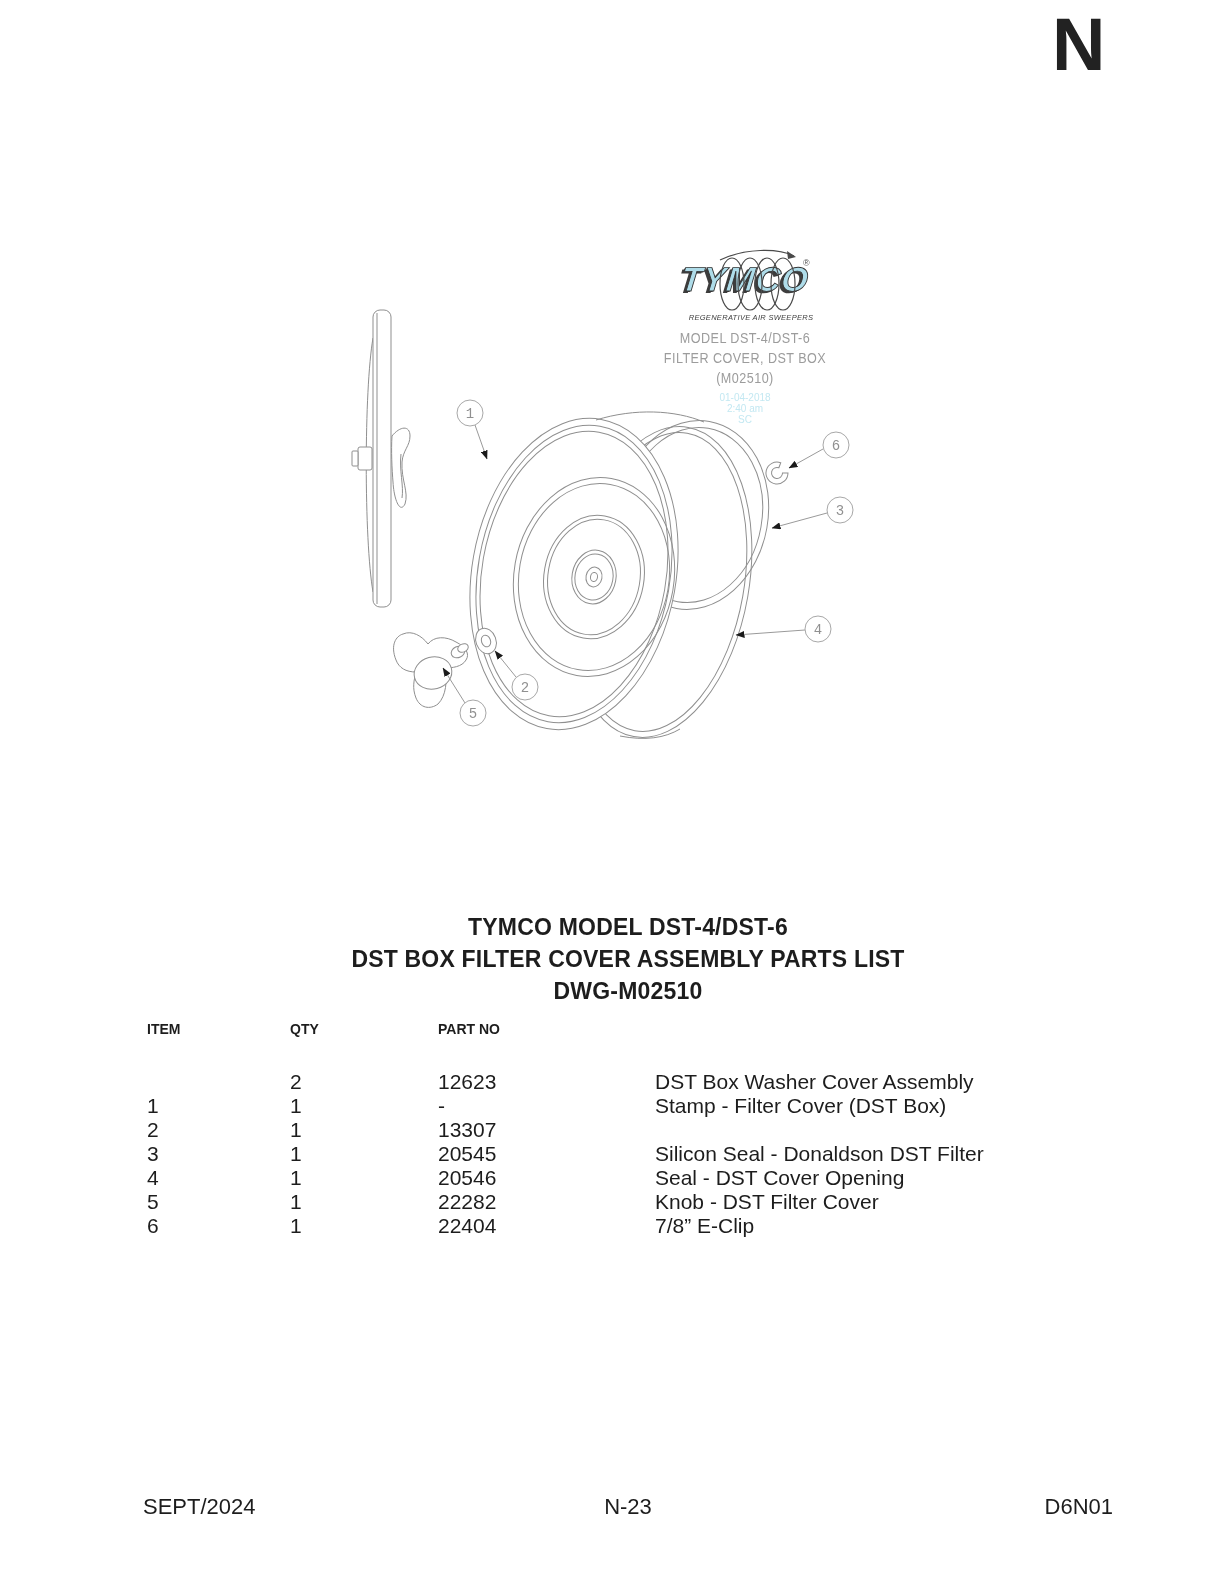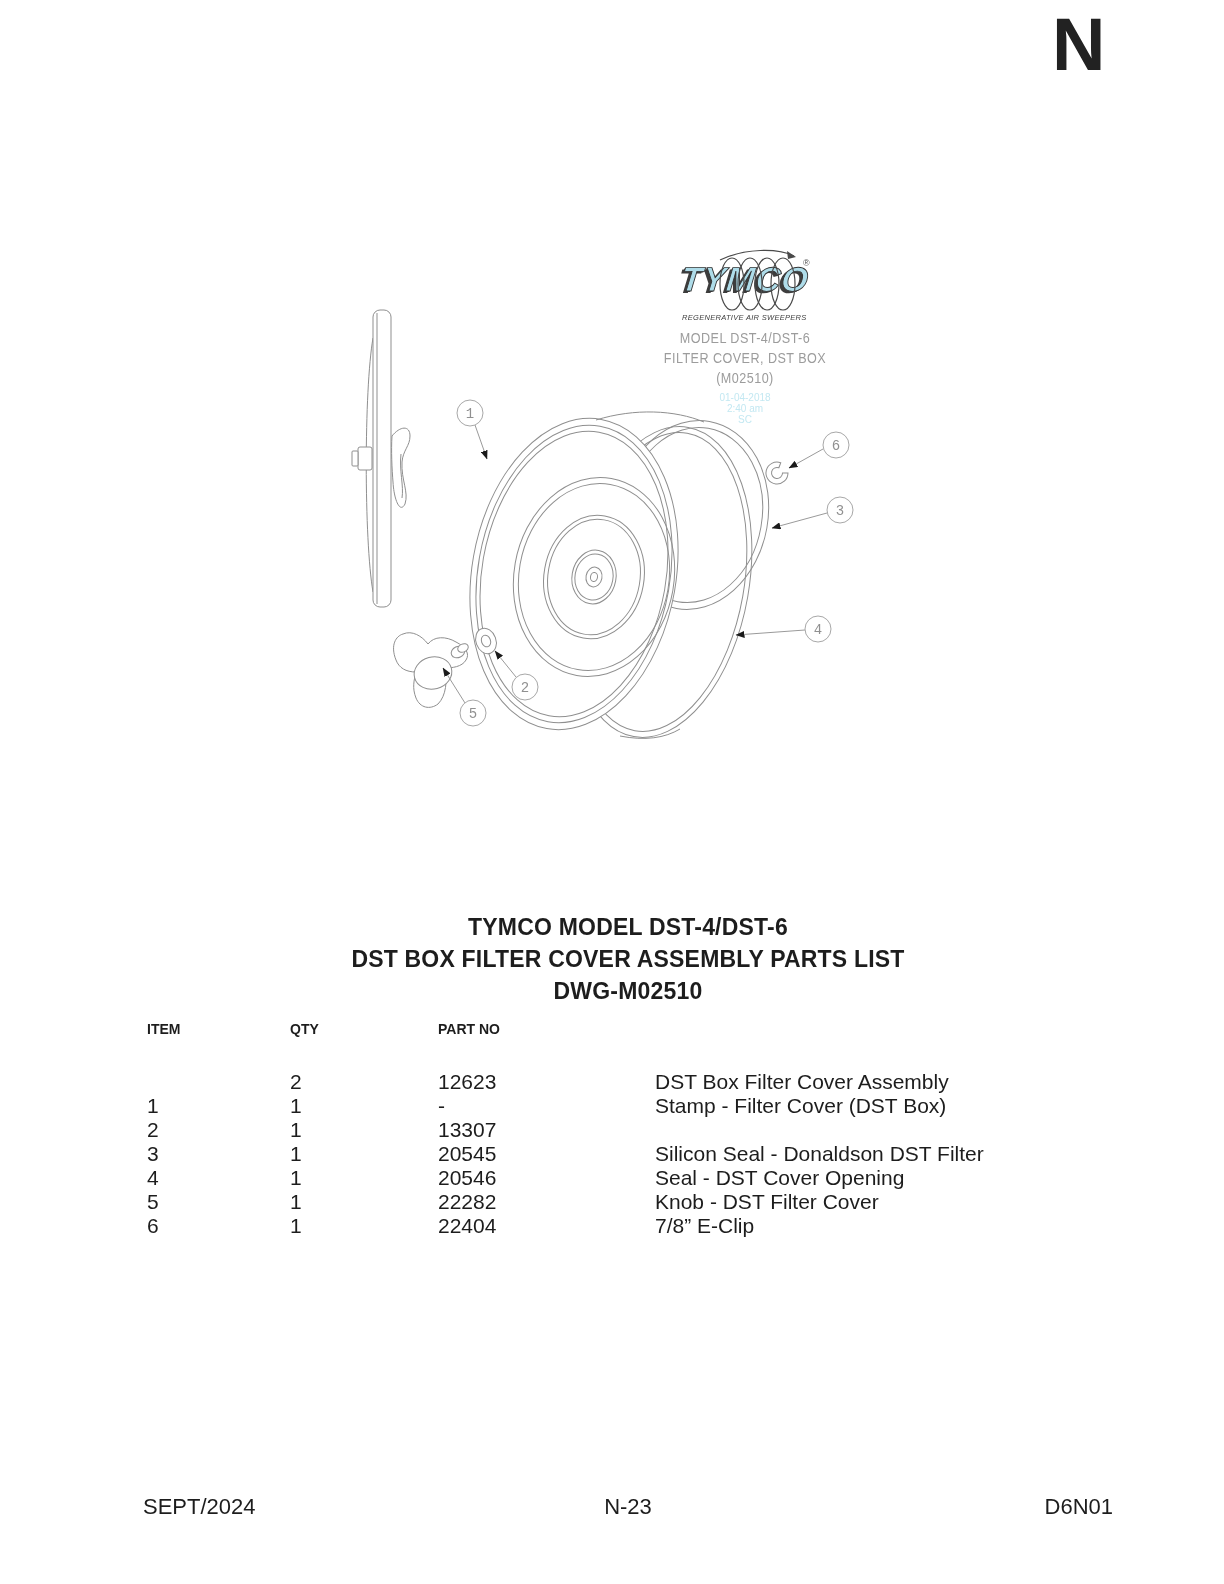--- a/index.html
+++ b/index.html
@@ -25,21 +25,21 @@
     position:absolute; left:0; top:14px; width:100%; text-align:center;
     font-size:34px; font-weight:700; font-style:italic; letter-spacing:1px;
     color:#aedce9; -webkit-text-stroke:0.9px #333;
     text-shadow:-3px 2px 0 #3d3d3d, -1px 1px 0 #3d3d3d;
     transform:skewX(-6deg);
   }
   .logo-coils { position:absolute; left:0; top:0; z-index:2; pointer-events:none; }
   .logo-reg { position:absolute; left:133px; top:12px; font-size:9px; color:#555; z-index:3; }
   .logo-tagline {
     position:absolute; left:0; top:67px; width:100%; box-sizing:border-box; padding-left:12px;
-    text-align:left; font-size:7.5px; font-style:italic; letter-spacing:0.3px; color:#3e3e3e;
+    text-align:center; font-size:7.5px; font-style:italic; letter-spacing:0.3px; color:#3e3e3e;
     white-space:nowrap;
   }
 
   
   .drawing-label {
     position:absolute; left:270px; top:88px; width:290px; text-align:center;
     color:#9c9c9c; font-size:14px; line-height:20px; letter-spacing:0.5px;
     white-space:nowrap; transform:scaleX(0.9); transform-origin:50% 0;
   }
   .drawing-stamp {
@@ -218,21 +218,21 @@
     <div class="pt-header">
       <div class="col-item">ITEM</div>
       <div class="col-qty">QTY</div>
       <div class="col-part">PART NO</div>
     </div>
     <div class="pt-rows">
     <div class="pt-row">
       <div class="col-item"></div>
       <div class="col-qty">2</div>
       <div class="col-part">12623</div>
-      <div class="col-desc">DST Box Filter Cover Assembly</div>
+      <div class="col-desc">DST Box Washer Cover Assembly</div>
     </div>
 
     <div class="pt-row">
       <div class="col-item">1</div>
       <div class="col-qty">1</div>
       <div class="col-part">-</div>
       <div class="col-desc">Stamp - Filter Cover (DST Box)</div>
     </div>
 
     <div class="pt-row">

